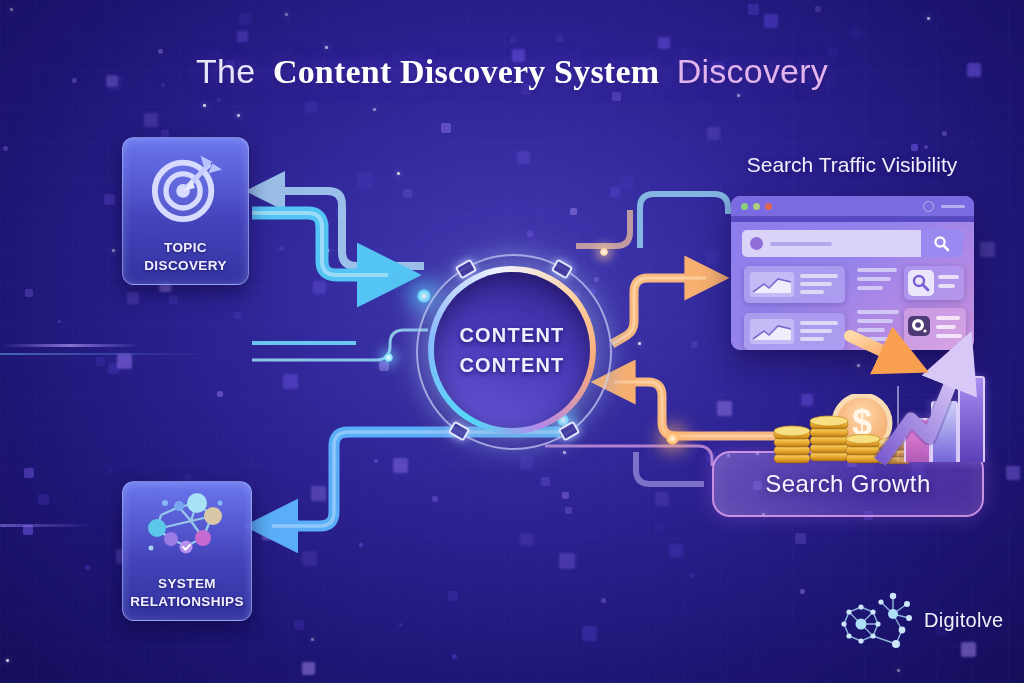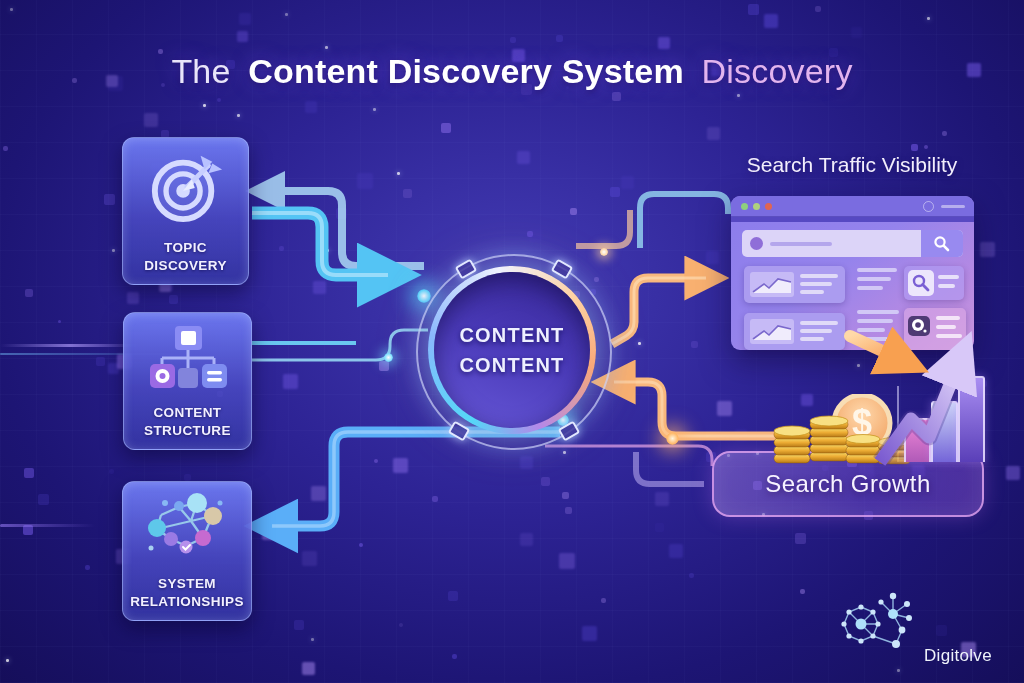--- a/index.html
+++ b/index.html
@@ -56,23 +56,23 @@
     display:flex;align-items:center;justify-content:center;}
   .tg-label{color:#f6f2ff;font-size:24px;font-weight:500;letter-spacing:.4px;
     text-shadow:0 2px 6px rgba(40,10,80,.6);}
   .bar{z-index:5;border:2px solid rgba(236,226,255,.85);border-bottom:none;border-radius:3px 3px 0 0;
     box-shadow:0 0 10px rgba(180,140,255,.4);}
   .axis{z-index:4;background:rgba(222,216,255,.55);}
   .heading{z-index:7;color:#f2eefc;font-weight:400;text-shadow:0 2px 6px rgba(30,15,90,.6);}
   .title-row{z-index:7;left:0;top:52px;width:100%;text-align:center;font-size:34px;letter-spacing:.2px;
     text-shadow:0 0 18px rgba(130,90,255,.55), 0 2px 6px rgba(20,8,70,.6);}
   .t-light{color:#e9e5fa;font-weight:300;}
-  .t-bold{color:#ffffff;font-weight:700;margin:0 8px;}
+  .t-bold{color:#ffffff;font-weight:700;margin:0 8px;font-family:Liberation Serif, serif;}
   .t-frame{color:#e2b4ee;font-weight:300;}
-  .brand-text{z-index:7;color:#eef2fa;font-size:17px;font-weight:500;letter-spacing:.3px;margin-top:37px;}
+  .brand-text{z-index:7;color:#eef2fa;font-size:20px;font-weight:500;letter-spacing:.3px;}
   svg{display:block;}
   .layer{left:0;top:0;width:1024px;height:683px;pointer-events:none;}
 </style>
 </head>
 <body>
 
 <div id="canvas">
   <div class="abs grid"></div>
   <div class="abs" id="pixel-field">
       <div style="position: absolute; left: 847px; top: 457px; width: 10px; height: 10px; border-radius: 2px; background: rgb(124, 95, 240); opacity: 0.41;"></div>
@@ -287,35 +287,20 @@
       <circle cx="37" cy="43" r="17.5" fill="none" stroke="#d6dbff" stroke-width="5.5"></circle>
       <circle cx="37" cy="43" r="7" fill="#d6dbff"></circle>
       <line x1="41" y1="39" x2="63" y2="17" stroke="#c8cfff" stroke-width="5" stroke-linecap="round"></line>
       <polygon points="37,43 49,40 46,31" fill="#e8ecff"></polygon>
       <path d="M 59 21 L 55 7 L 67 13 Z" fill="#b8c2ff"></path>
       <path d="M 63 25 L 77 21 L 67 15 Z" fill="#b8c2ff"></path>
     </svg>
     <div class="card-label">TOPIC DISCOVERY</div>
   </div>
 
-  <div class="abs card" style="left:123px;top:312px;width:127px;height:136px;">
-    <svg class="card-icon" width="80" height="68" viewBox="0 0 80 68">
-      <path d="M40 26 V34 M14 34 H66 M14 34 V40 M40 34 V44 M66 34 V40" stroke="#aab2f8" stroke-width="3" fill="none"></path>
-      <rect x="27" y="2" width="27" height="24" rx="4" fill="#8a8cf4"></rect>
-      <rect x="33" y="7" width="15" height="14" rx="2" fill="#ffffff"></rect>
-      <rect x="2" y="40" width="25" height="24" rx="5" fill="#9a6ae4"></rect>
-      <circle cx="14.5" cy="52" r="7" fill="#ffffff"></circle>
-        <circle cx="14.5" cy="52" r="3" fill="#9a6ae4"></circle>
-      <rect x="30" y="44" width="20" height="20" rx="4" fill="#8284dc"></rect>
-      <rect x="54" y="40" width="25" height="24" rx="5" fill="#7e8cf0"></rect>
-      <rect x="59" y="47" width="15" height="3.5" rx="1.7" fill="#ffffff"></rect>
-      <rect x="59" y="54" width="15" height="3.5" rx="1.7" fill="#ffffff"></rect>
-    </svg>
-    <div class="card-label">CONTENT STRUCTURE</div>
-  </div>
 
   <div class="abs card" style="left:122px;top:481px;width:128px;height:138px;">
     <svg class="card-icon" width="84" height="66" viewBox="0 0 84 66">
       <path d="M16 22 L34 14 M34 14 L52 10 M52 10 L67 23 M52 10 L46 28 M16 22 L12 36 M12 36 L26 46 M26 46 L41 53 M41 53 L58 45 M58 45 L67 23 M46 28 L67 23 M46 28 L34 14 M46 28 L58 45 M12 36 L46 28" stroke="#9fd4ec" stroke-width="2.3" fill="none" opacity=".9"></path>
       <circle cx="12" cy="35" r="9" fill="#5ec8ea"></circle>
       <circle cx="34" cy="13" r="5" fill="#7aa8f0"></circle>
       <circle cx="52" cy="10" r="10" fill="#a8e2f6"></circle>
       <circle cx="68" cy="23" r="9" fill="#d8c8a8"></circle>
       <circle cx="26" cy="46" r="7" fill="#9a7ae4"></circle>
       <circle cx="41" cy="54" r="6.5" fill="#b690ec"></circle>

